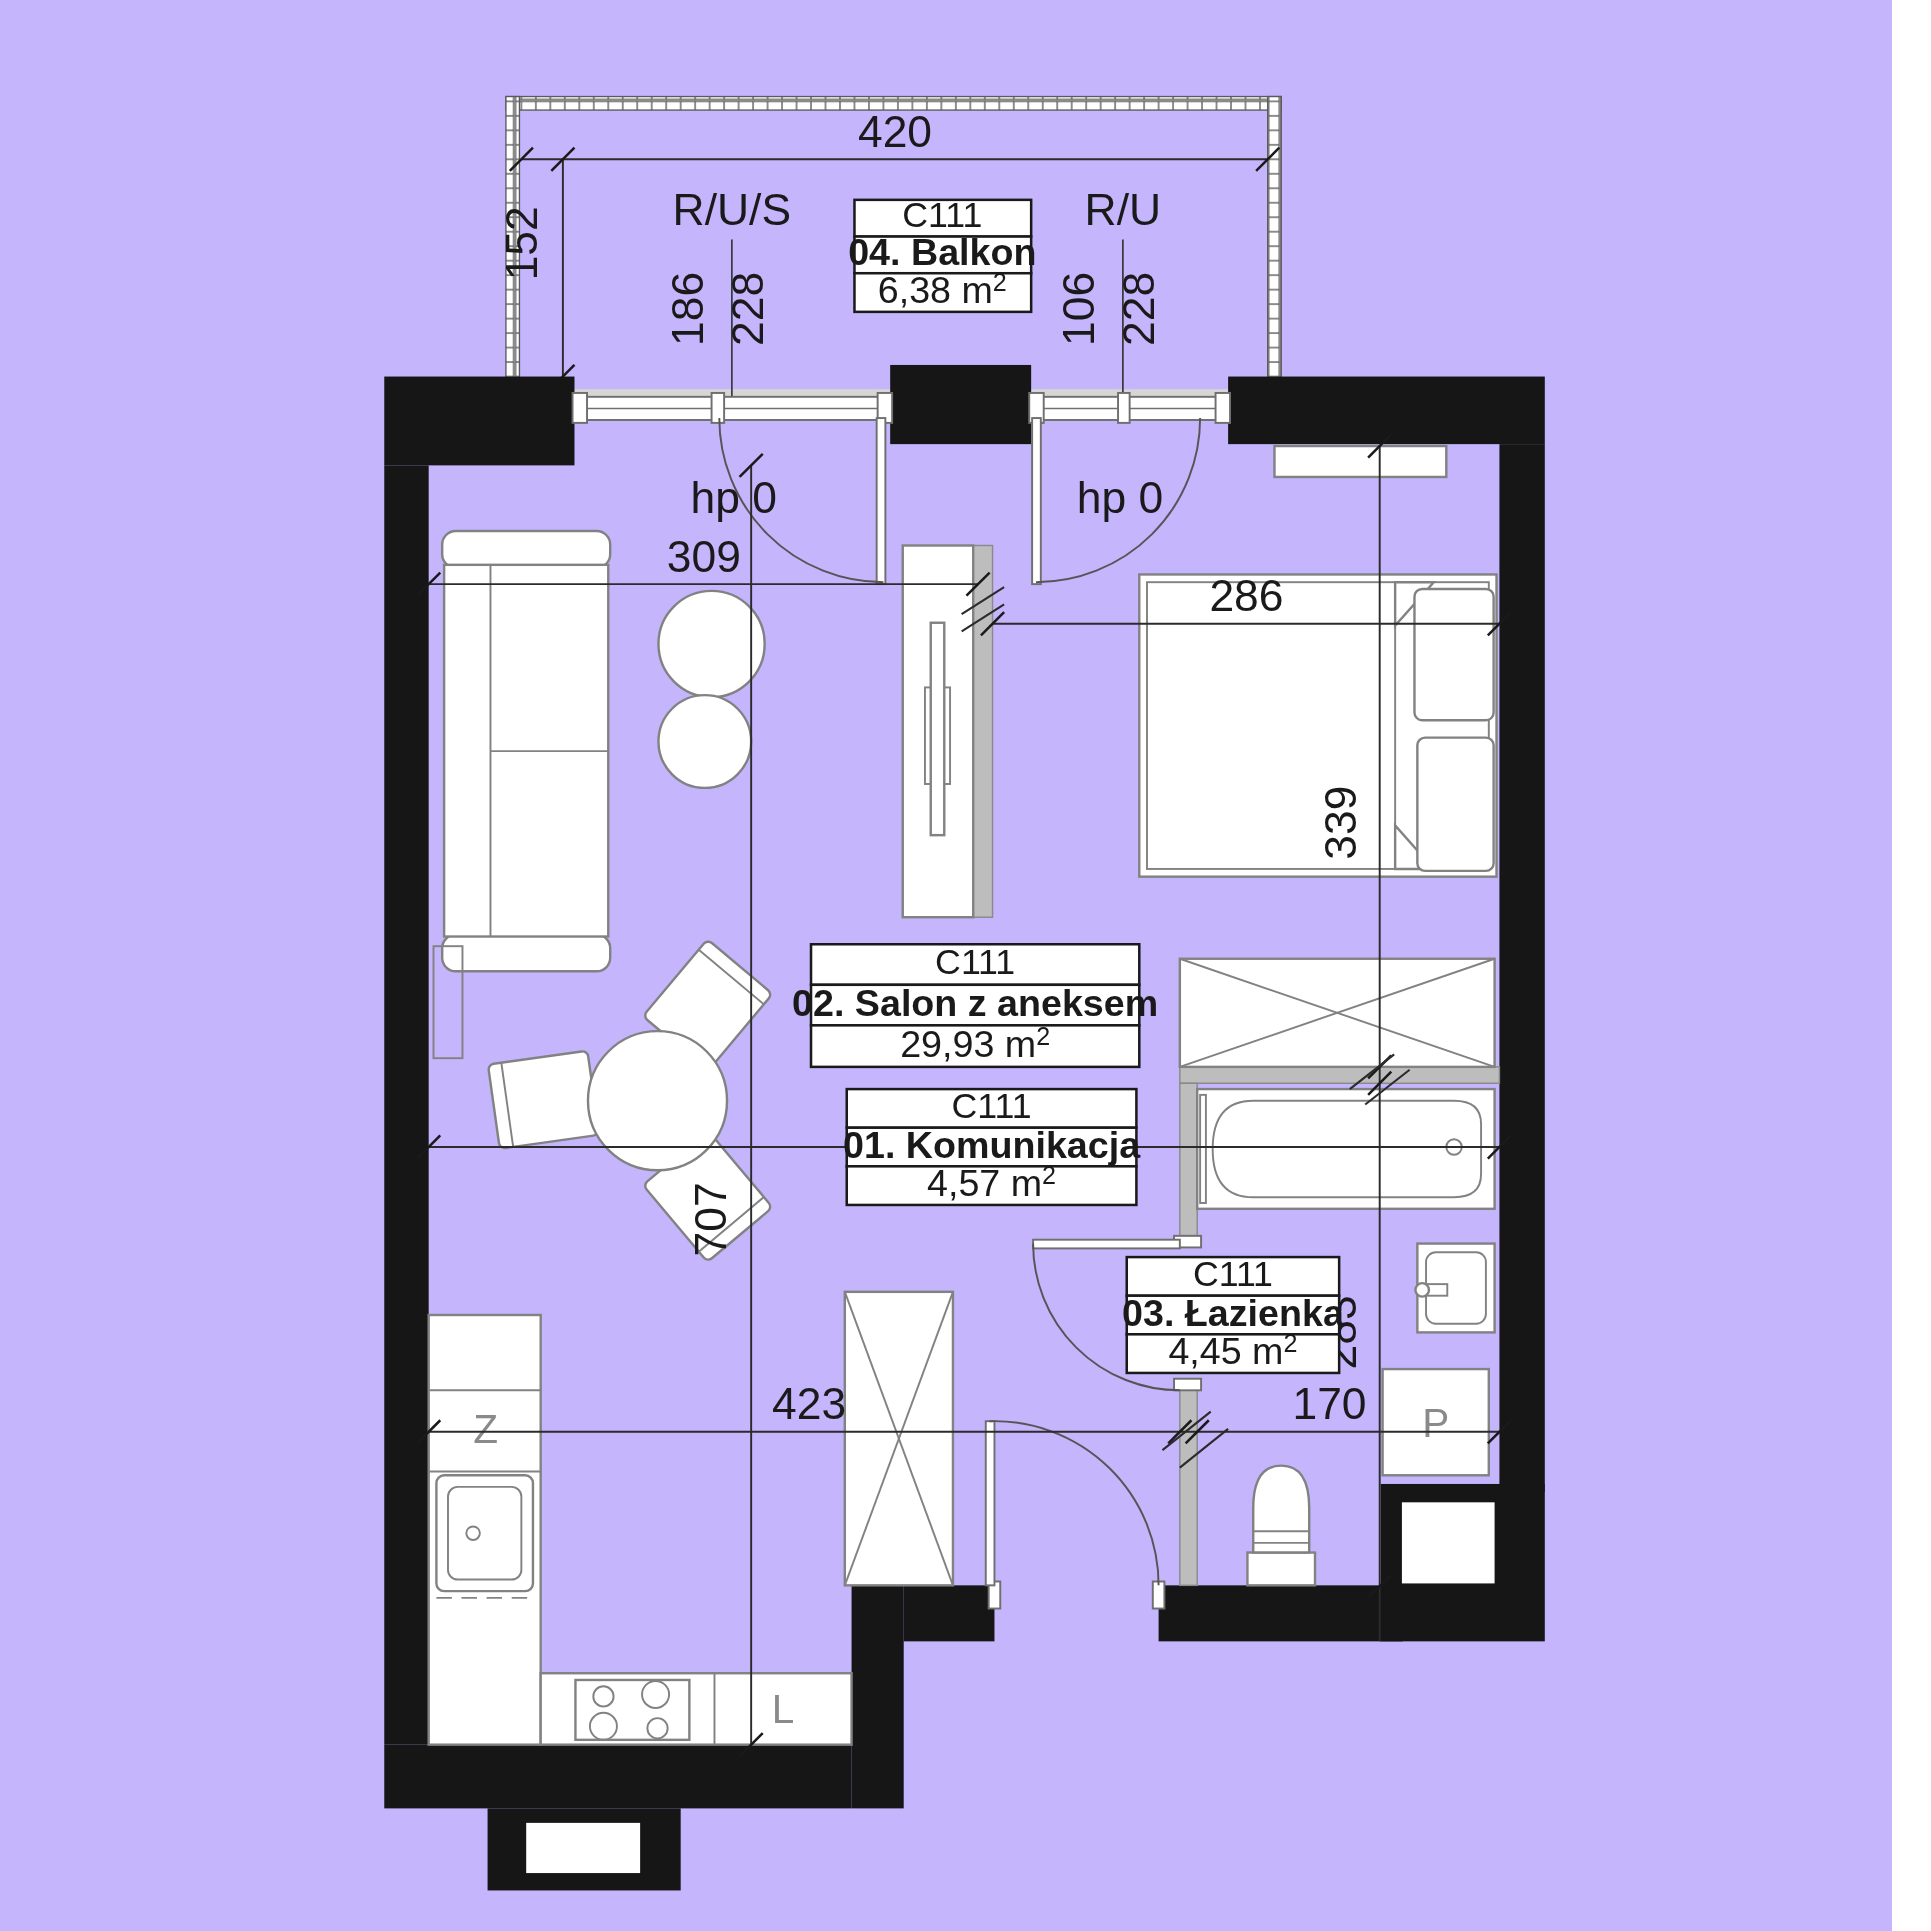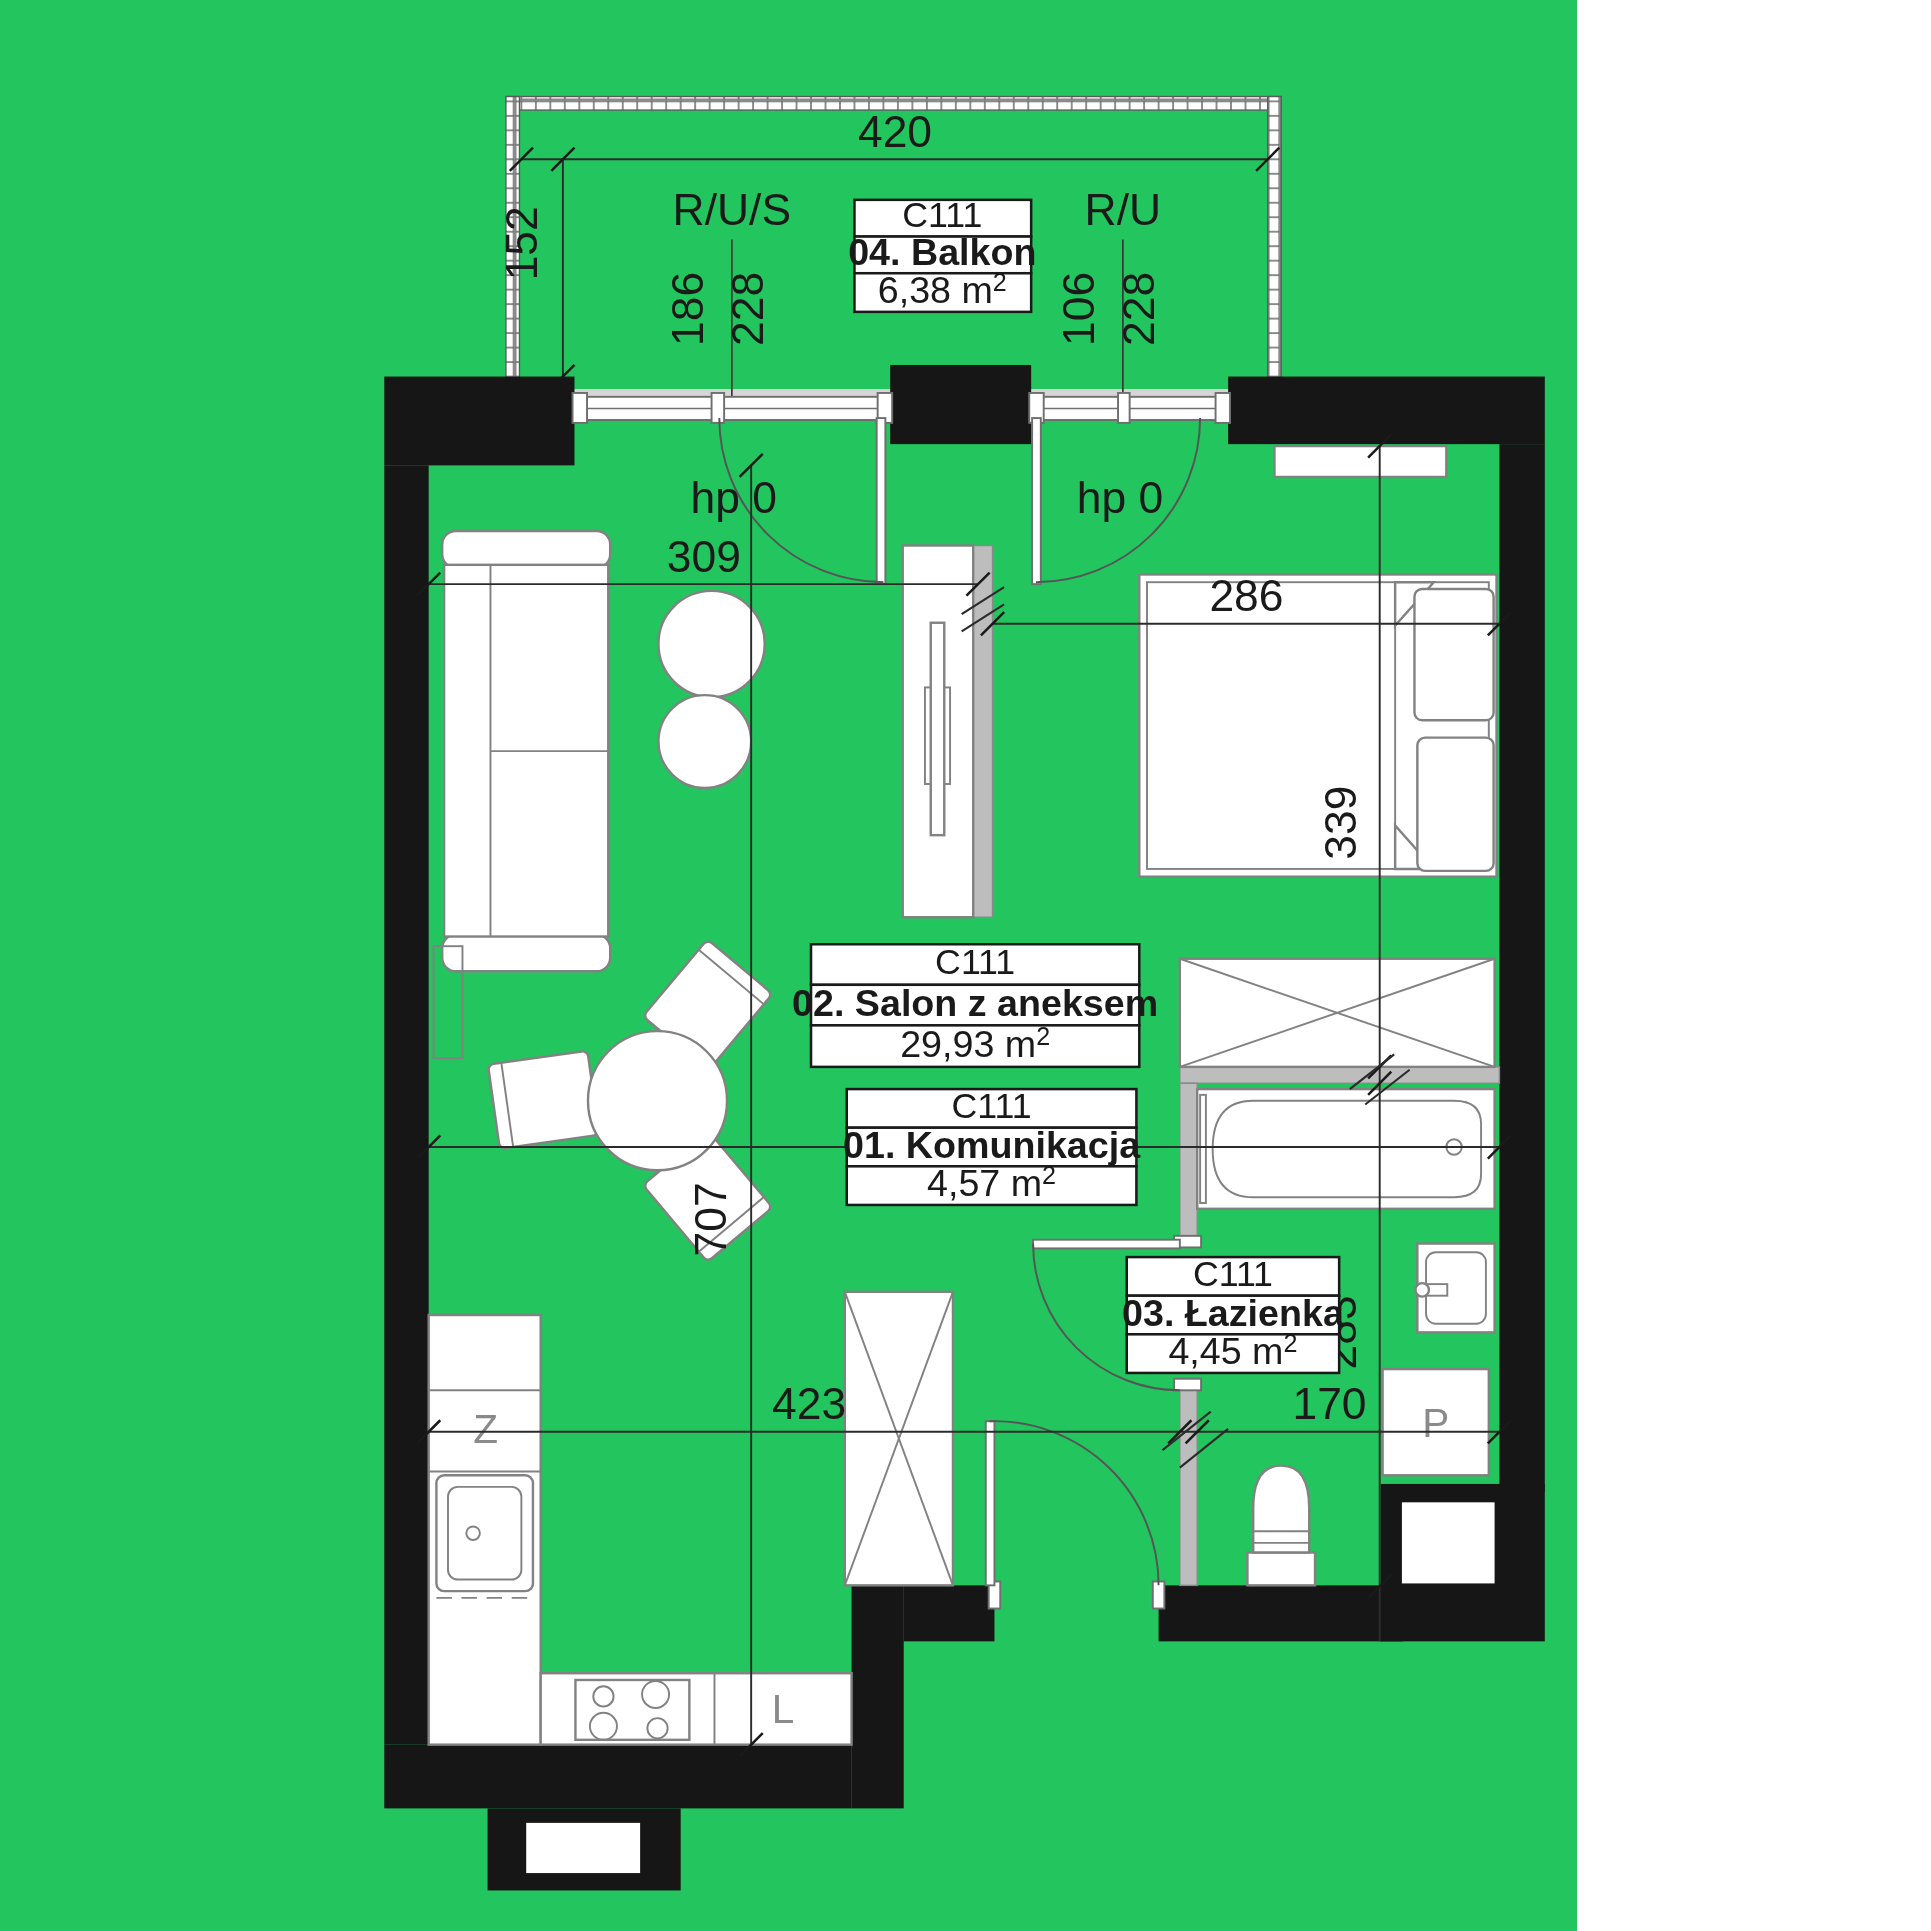--- a/index.html
+++ b/index.html
@@ -1,16 +1,16 @@
 <!DOCTYPE html>
 <html><head>
 <meta charset="utf-8">
 <style>
   html,body{margin:0;padding:0;background:#ffffff;}
-  .stage{width:1577px;height:1931px;position:relative;background:#22c55e;}
+  .stage{width:1892px;height:1931px;position:relative;background:#c4b5fd;}
   svg{display:block;}
   text{font-family:"Liberation Sans","DejaVu Sans",sans-serif;fill:#1a1a1a;}
   .dim{font-size:46px;}
   .riser{font-size:46px;}
   .hp{font-size:46px;}
   .appl{font-size:42px;fill:#8a8a8a;}
   .boxcode{font-size:37px;}
   .boxname{font-size:39px;font-weight:bold;}
   .boxarea{font-size:39px;}
   .sup{font-size:26px;}

